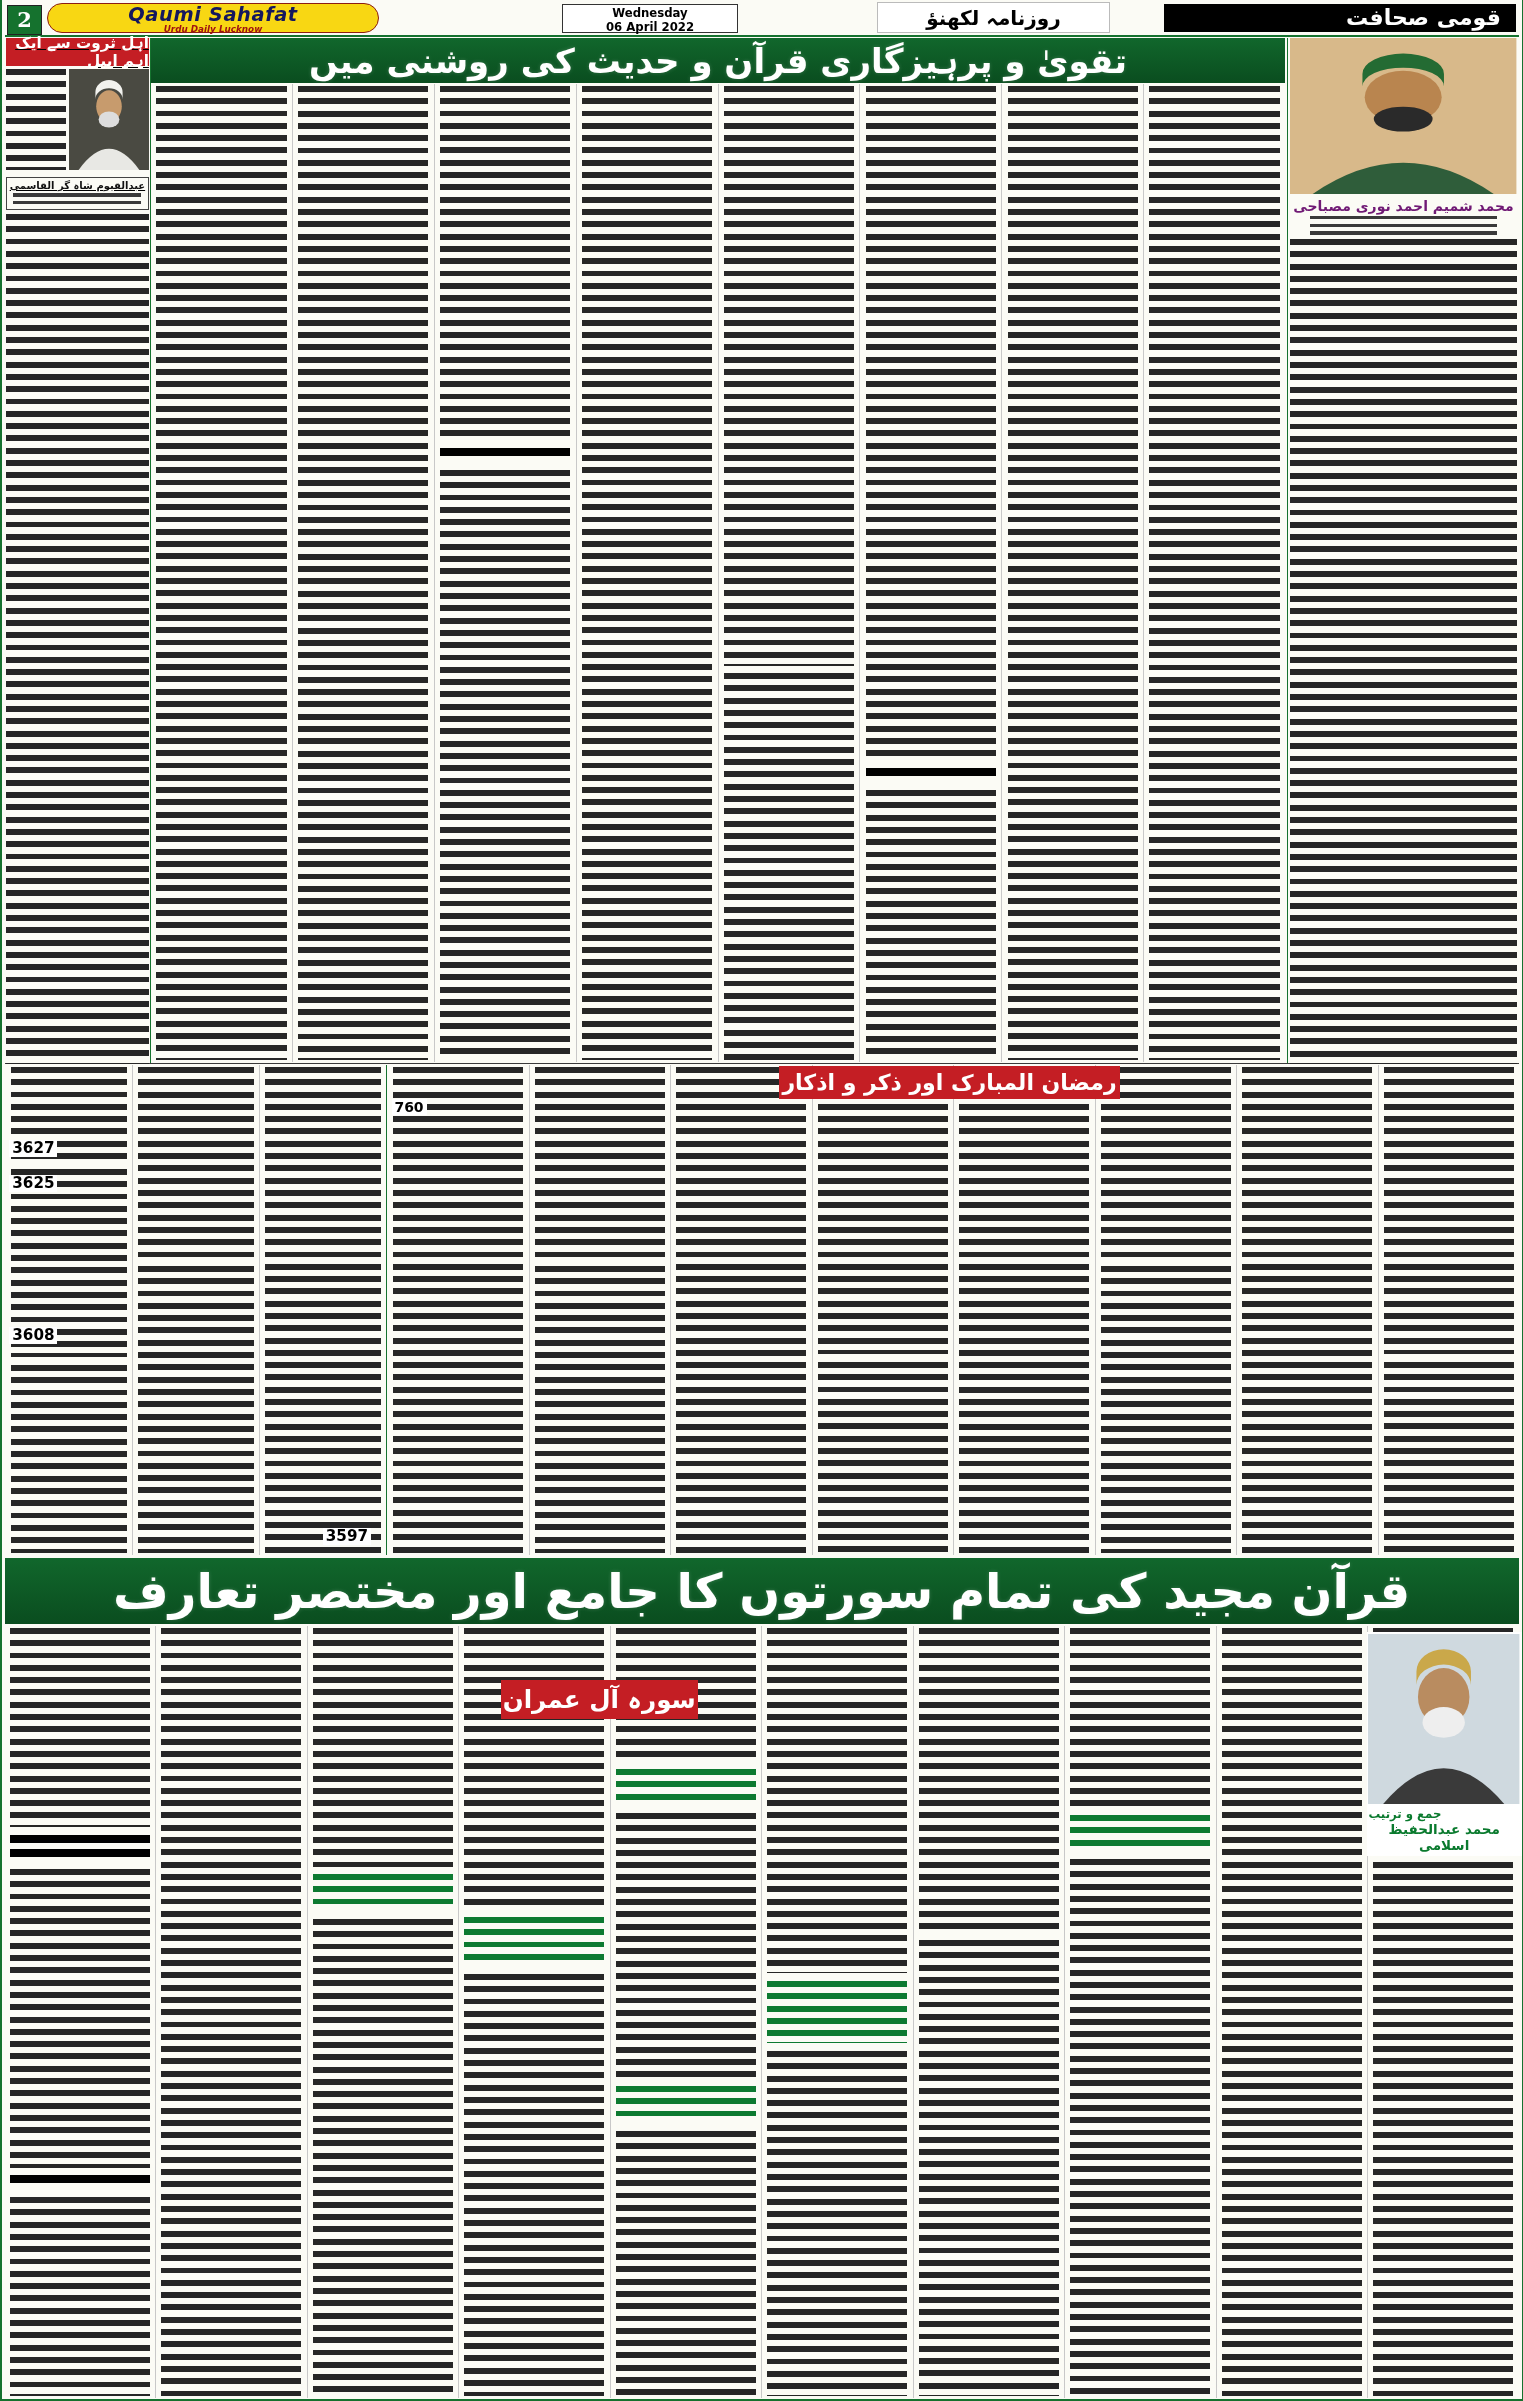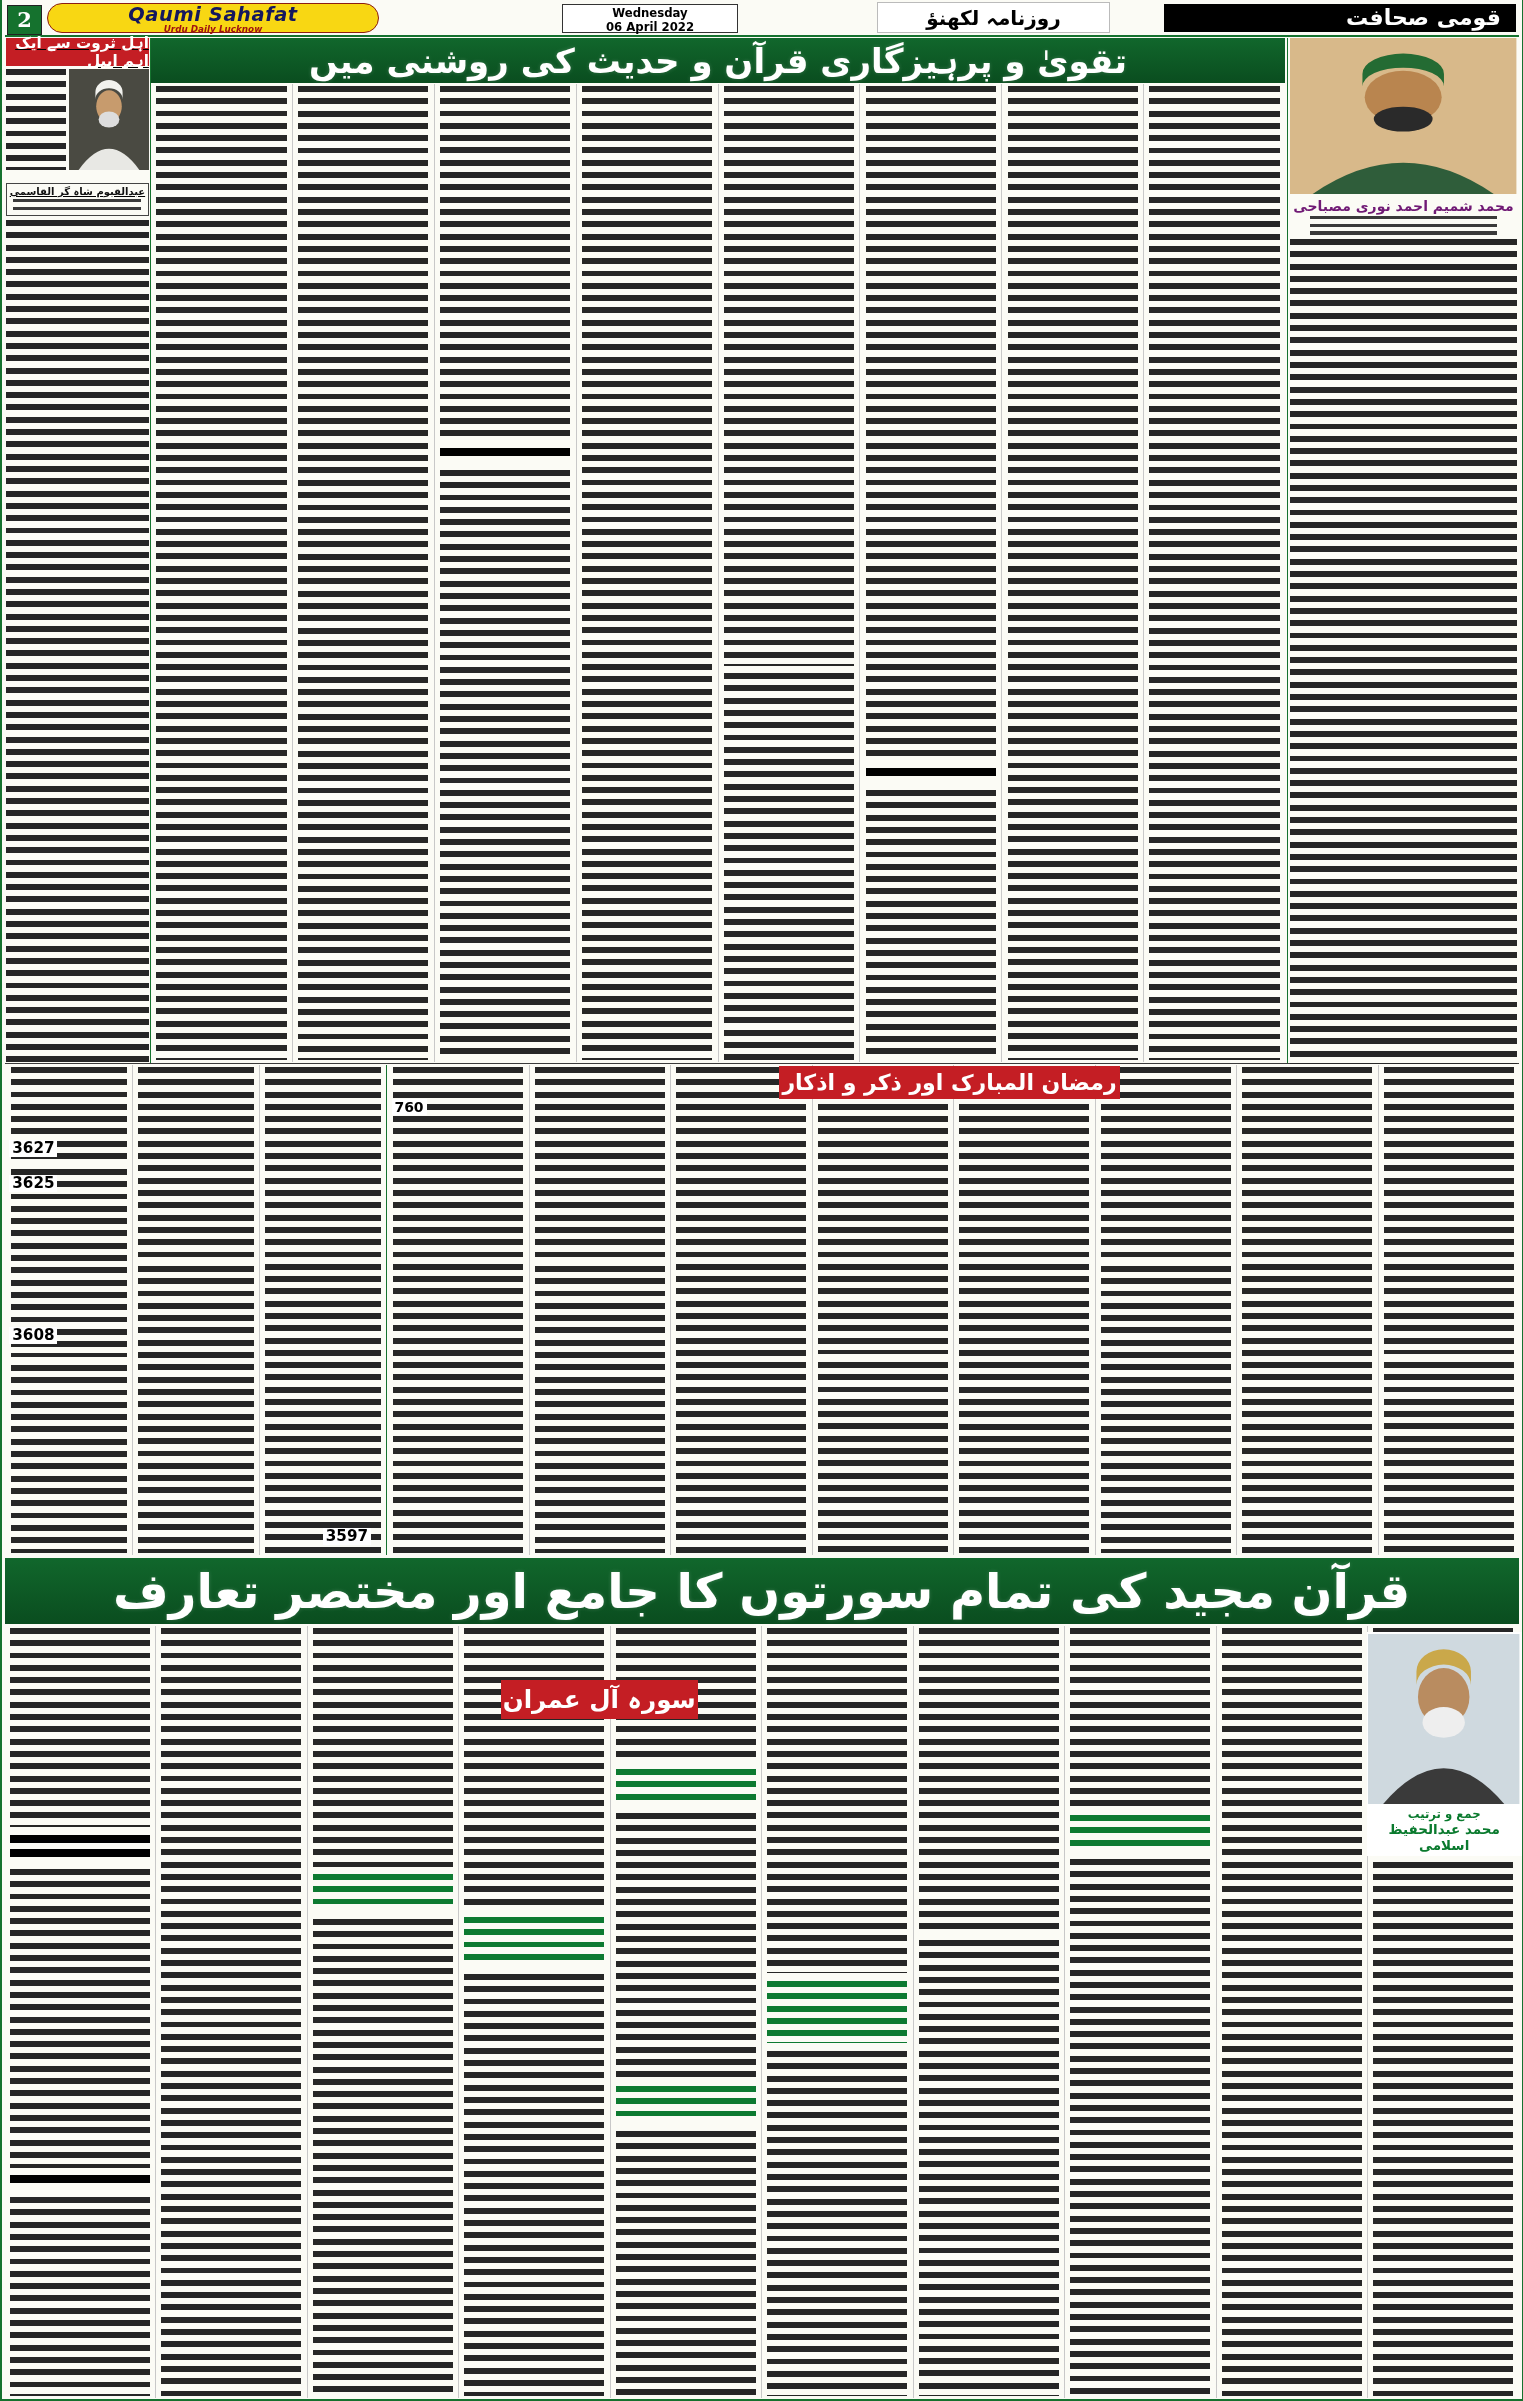--- a/index.html
+++ b/index.html
@@ -40,42 +40,42 @@
   .col:first-child{border-left:none;}
   
   .redhead{background:#c41e24;color:#fff;font-weight:800;display:flex;align-items:center;justify-content:center;direction:rtl;}
   .greenband{background:linear-gradient(#11672c,#0a4d1f);color:#fff;font-weight:800;display:flex;align-items:center;justify-content:center;direction:rtl;text-shadow:0 0 4.7px rgba(255,255,255,.18);}
   
   #appeal{left:5.9px;top:38px;width:143px;height:1026px;display:flex;flex-direction:column;box-sizing:border-box;text-decoration:underline;}
   #appeal .head{height:28px;font-size:15.2px;flex:none;}
   .appeal-row{display:flex;height:101px;margin-top:2.9px;gap:2.9px;}
   .appeal-row .txt{flex:1;}
   .appeal-row .ph{width:80px;flex:none;}
-  .capbox{border:0.6px solid #444;margin-top:13px;padding:1.8px;flex:none;}
+  .capbox{border:0.6px solid #444;margin-top:7px;padding:1.8px;flex:none;}
   .capname{font-size:10px;font-weight:bold;text-align:center;direction:rtl;color:#111;line-height:1.2;}
   .capsub{height:14px;margin:1.8px 4.7px 0;}
   #mainhead{left:151px;top:38px;width:1134px;height:45px;font-size:34px;}
   #mainauthor{left:1288px;top:38px;width:231px;height:1026px;display:flex;flex-direction:column;box-sizing:border-box;padding:0 2.3px;}
   #mainauthor .ph{height:156px;flex:none;}
   .authname{color:#701a75;font-weight:800;font-size:14px;text-align:center;direction:rtl;padding:4.1px 1.2px 1.8px;flex:none;}
   .authsub{height:20px;margin:0 20px 3.5px;flex:none;}
   #mainbody{left:151px;top:84px;width:1134px;height:978px;}
   #midleft{left:5.9px;top:1065px;width:380px;height:490px;}
   #ramadan{left:388px;top:1065px;width:1131px;height:490px;}
   .numtag{position:absolute;background:#fff;font-weight:800;font-size:15.2px;padding:0 2.9px;line-height:1.1;text-align:center;}
   .ram-photo{position:absolute;left:286px;top:0;width:102px;height:162px;background:#fff;padding:1.2px;box-sizing:border-box;}
   .ram-photo .ph{height:110px;}
   .ram-head{position:absolute;left:391px;top:1.2px;width:341px;height:33px;font-size:22px;}
   .lead-num{position:absolute;left:3.5px;top:34px;background:#fff;font-weight:800;font-size:14px;padding:0 2.9px;}
   #banner{left:4.7px;top:1558px;width:1514px;height:66px;font-size:48px;}
   #bottom{left:4.7px;top:1626px;width:1514px;height:772px;}
   .surah-head{position:absolute;left:496px;top:54px;width:197px;height:39px;font-size:24.6px;}
   .bot-photo{position:absolute;left:1362px;top:5.9px;width:155px;height:224px;background:#fff;padding:1.8px;box-sizing:border-box;}
   .bot-photo .ph{height:170px;}
-  .complabel{color:#0a7a2e;font-weight:800;font-size:11.7px;text-align:center;direction:rtl;margin-top:3.5px;}
+  .complabel{color:#0a7a2e;font-weight:800;font-size:11.7px;text-align:left;direction:rtl;margin-top:3.5px;}
   .compname{color:#0a7a2e;font-weight:800;font-size:13.5px;text-align:center;direction:rtl;}
   .ph svg{display:block;width:100%;height:100%;}
 </style>
 </head>
 <body>
 
 <div id="frame"></div>
 
 <div class="abs" id="pagenum">2</div>
 

